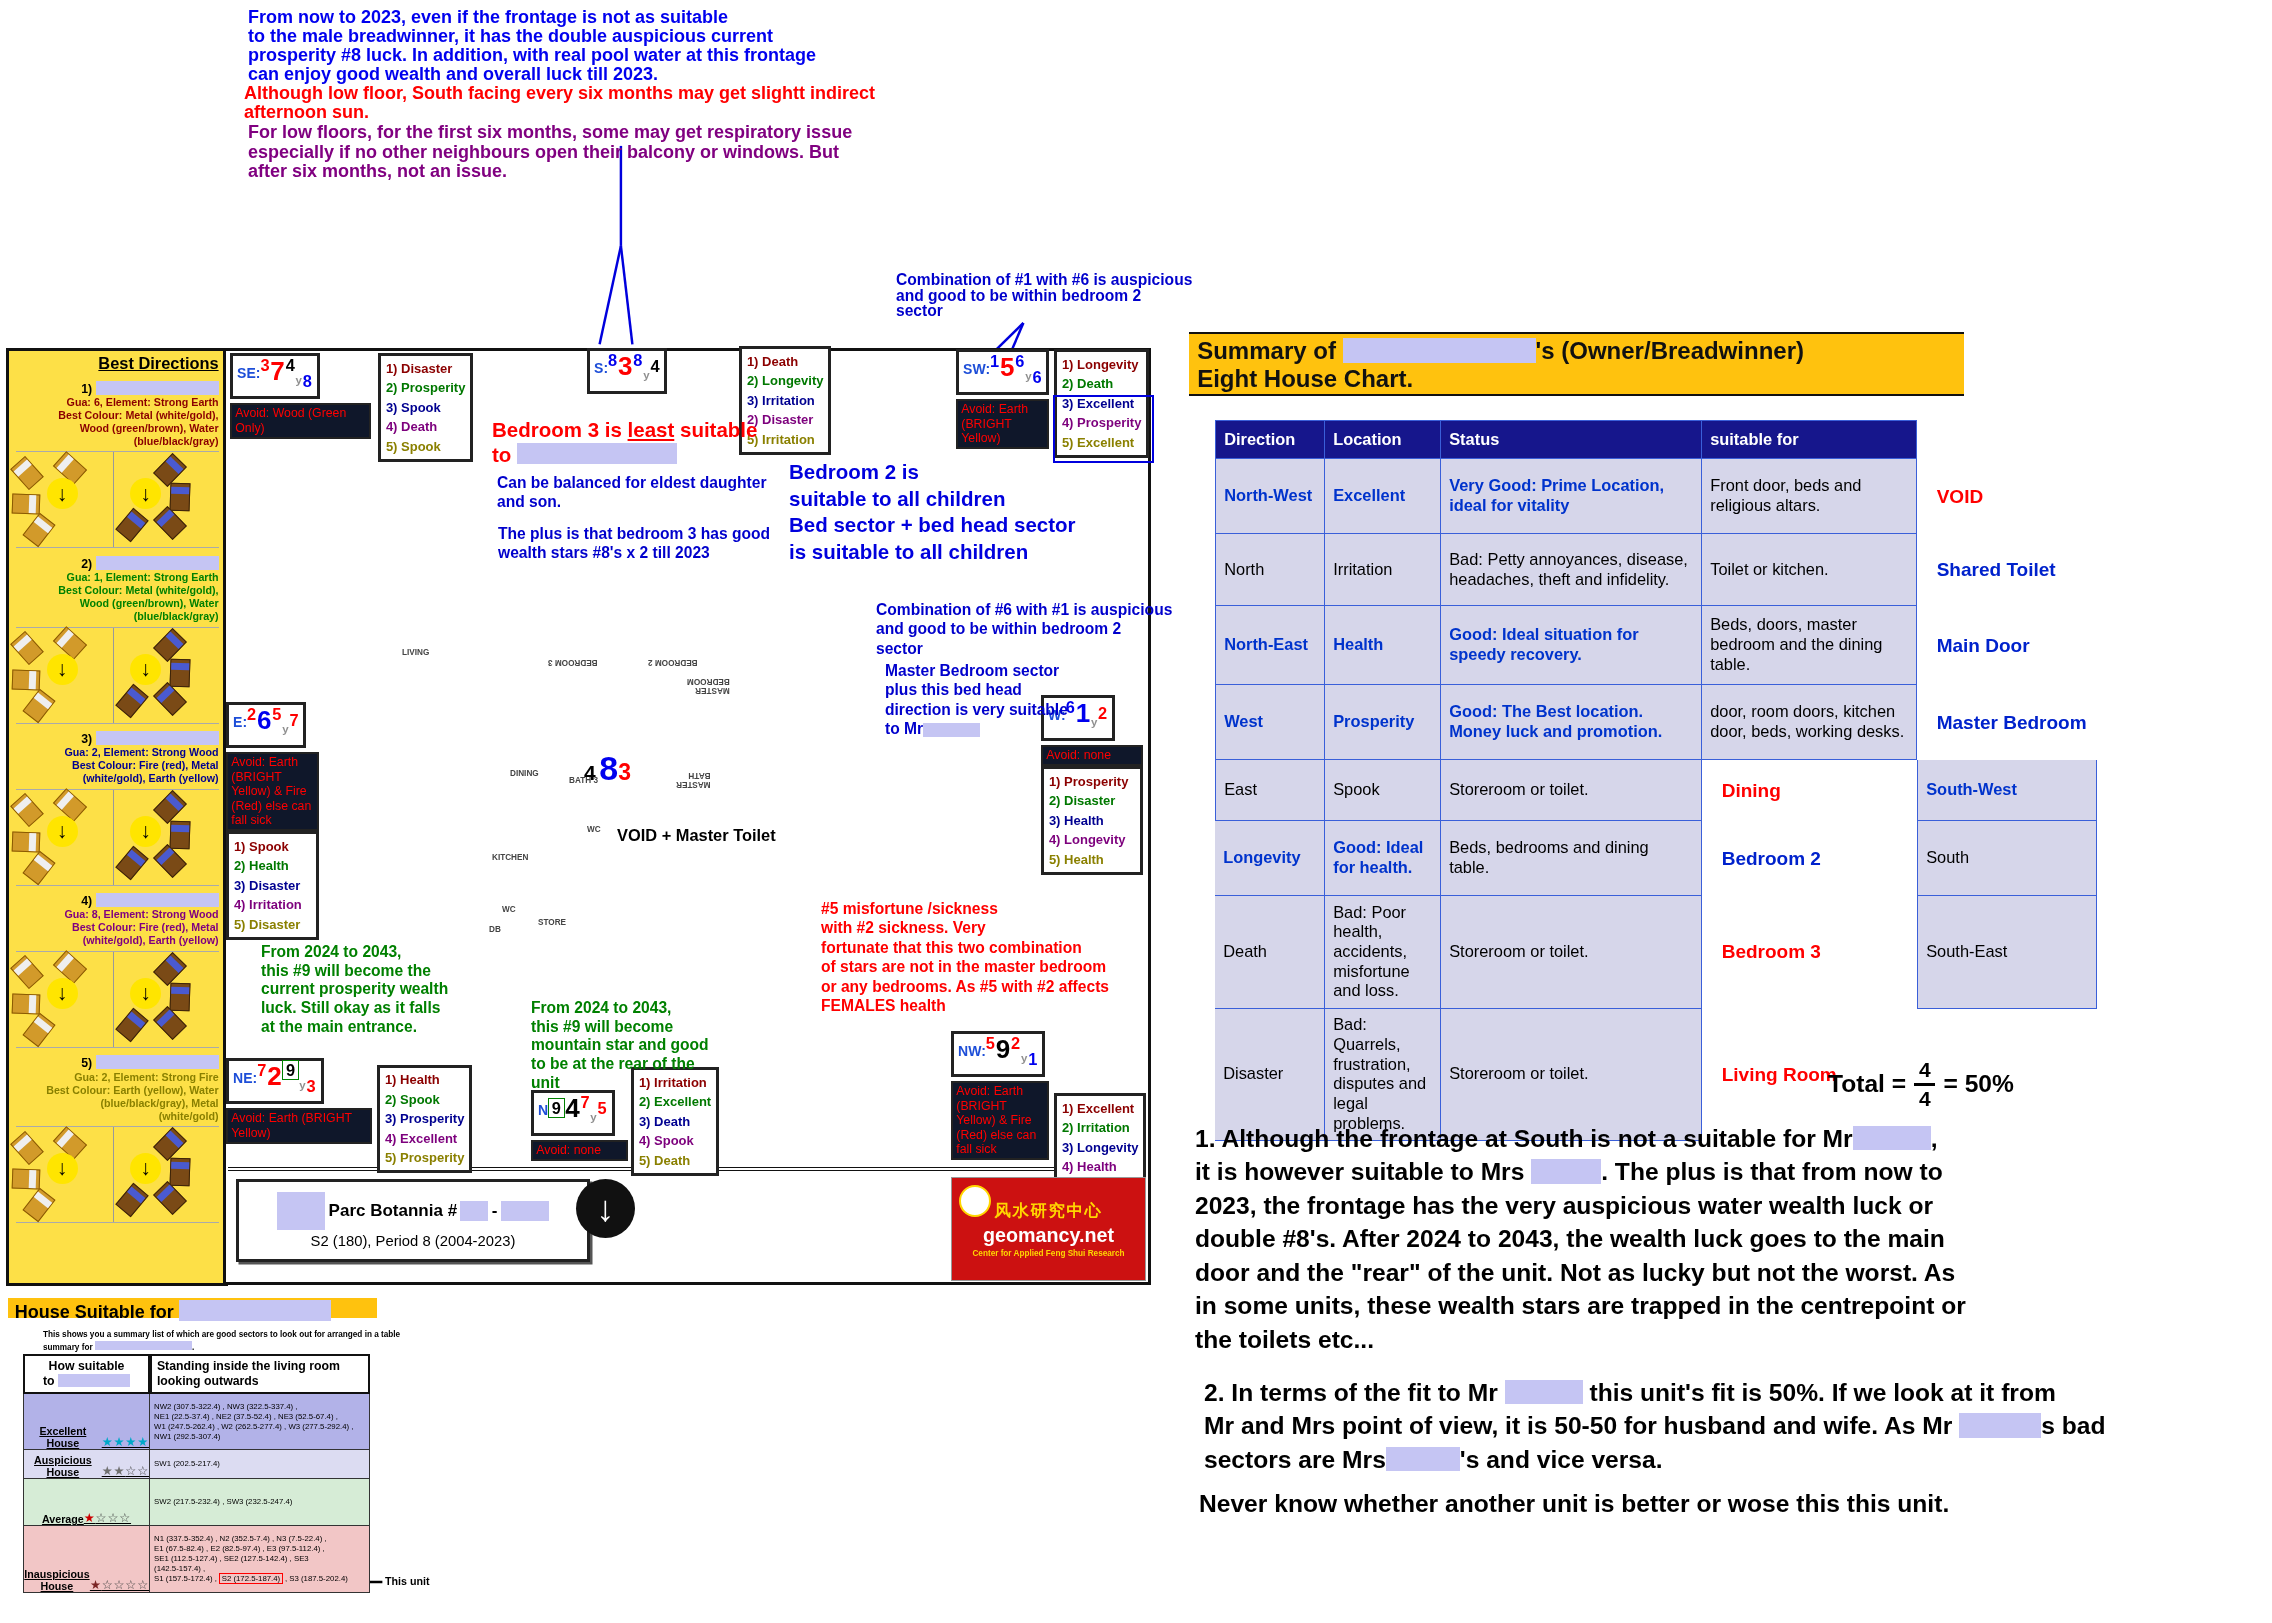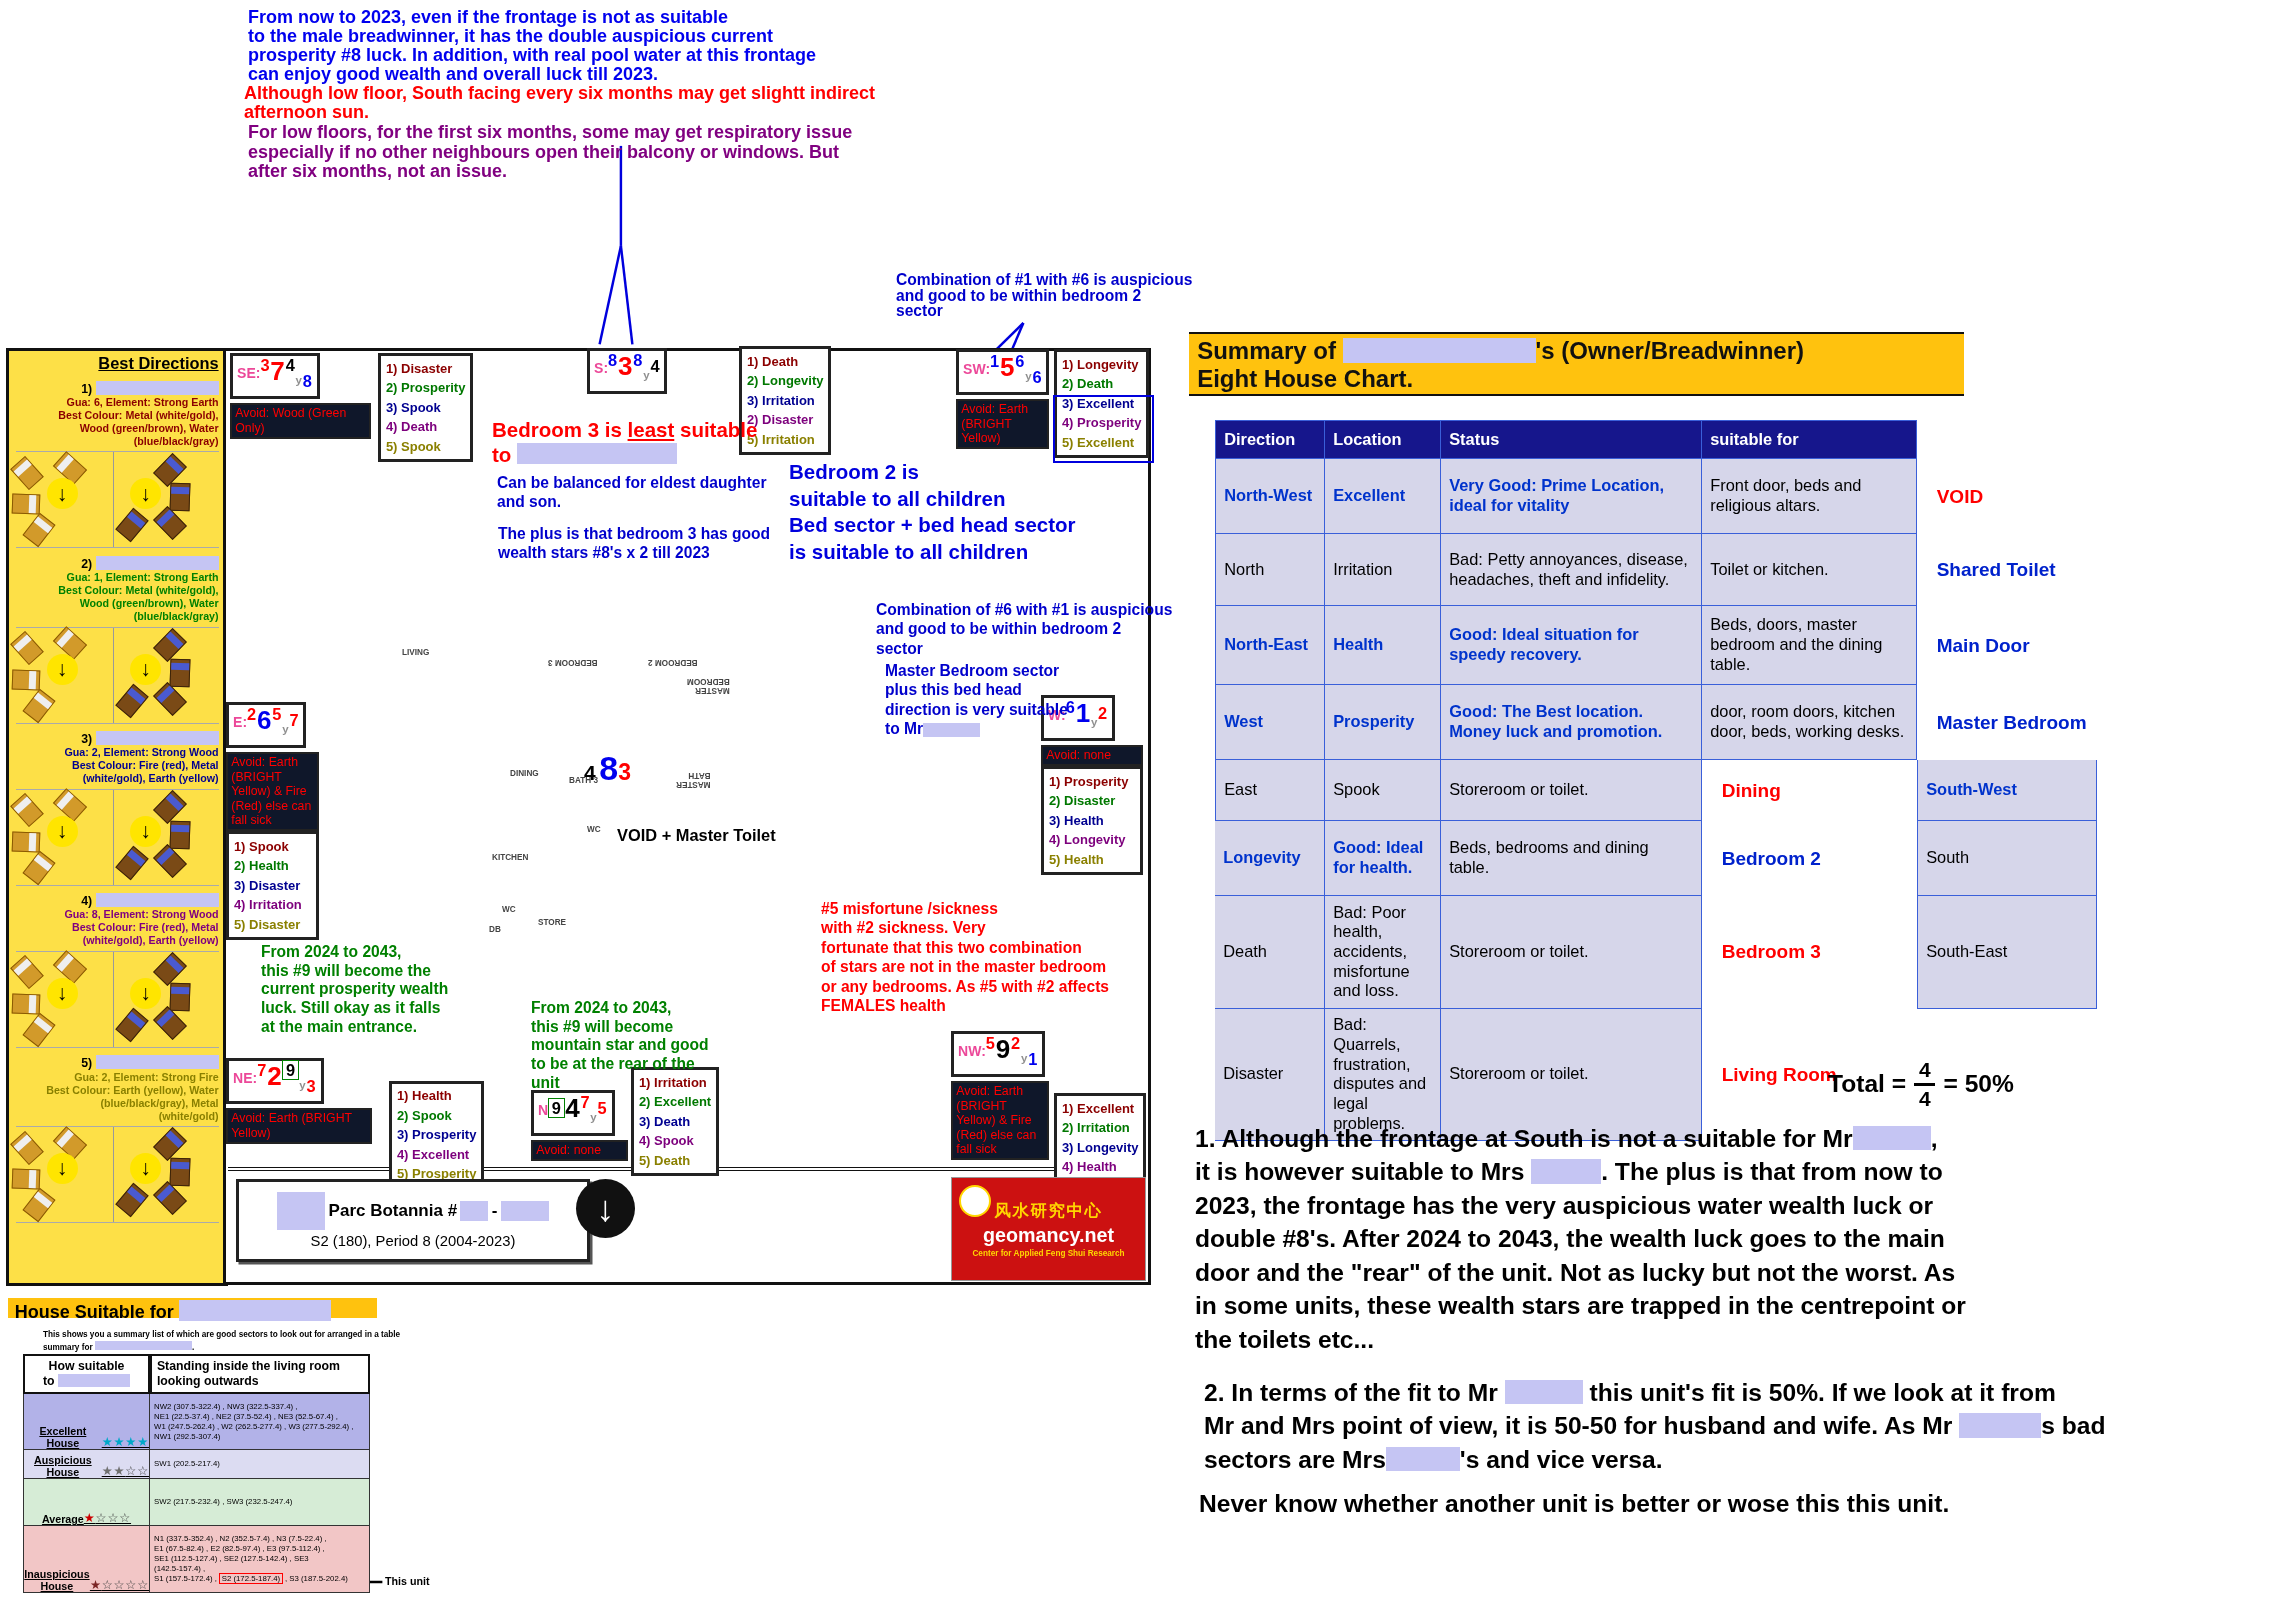--- a/index.html
+++ b/index.html
@@ -32,37 +32,37 @@
   .bedcircle{position:absolute;width:31px;height:31px;border-radius:50%;background:#ffe500;
              display:flex;align-items:center;justify-content:center;font-weight:900;font-size:21px;color:#000;}
 
   
   #plan-panel{left:223px;top:348px;width:922px;height:931px;border:3.3px solid #111;background:#fff;}
   #plan-divider{left:228px;top:1167px;width:828px;border-top:4.1px double #111;}
 
   
   .compass{position:absolute;}
   .cstar{background:#fff;border:3.3px solid #222;padding:0.8px 4.1px;white-space:nowrap;line-height:1;height:38px;display:inline-block;}
-  .cdir{font-weight:bold;font-size:14px;color:#ec4899;vertical-align:4.9px;}
+  .cdir{font-weight:bold;font-size:14px;color:#1d4ed8;vertical-align:4.9px;}
   .cnums span{font-weight:bold;letter-spacing:0.8px;}
   .n-sup{font-size:16.4px;vertical-align:11.5px;}
   .n-big{font-size:26px;vertical-align:1.6px;}
   .n-mid{font-size:16.4px;vertical-align:4.9px;}
   .n-sub{font-size:16.4px;vertical-align:-4.9px;}
   .n-y{font-size:11.5px;vertical-align:-1.6px;}
   .c-r{color:#f00;} .c-b{color:#0000ee;} .c-k{color:#000;} .c-g{color:#909090;}
   .nbox{border:1.6px solid #008000;padding:0 2.5px;}
   .cavoid{background:#0f172a;border:2.5px solid #222;margin-top:4.1px;padding:1.6px 3.3px;color:#f00;font-size:12.3px;line-height:1.18;}
   .clist{background:#fff;border:3.3px solid #222;padding:2.5px 4.9px;font-weight:bold;font-size:13px;line-height:1.5;white-space:nowrap;}
   #cp-se{left:230px;top:353px;width:141px;} #cp-se .clist{position:absolute;left:148px;top:0;}
   #cp-s{left:587px;top:348px;width:148px;} #cp-s .clist{position:absolute;left:152px;top:-1.6px;}
   #cp-sw{left:956px;top:349px;width:93px;} #cp-sw .clist{position:absolute;left:98px;top:0;}
   #cp-e{left:226px;top:702px;width:93px;}
   #cp-w{left:1041px;top:695px;width:102px;}
-  #cp-ne{left:226px;top:1058px;width:146px;} #cp-ne .clist{position:absolute;left:163px;top:6.6px;margin-top:16px;}
+  #cp-ne{left:226px;top:1058px;width:146px;} #cp-ne .clist{position:absolute;left:151px;top:6.6px;}
   #cp-n{left:531px;top:1090px;width:97px;} #cp-n .clist{position:absolute;left:100px;top:-23px;}
   #cp-nw{left:951px;top:1031px;width:98px;} #cp-nw .clist{position:absolute;left:103px;top:62px;}
   #sw-bluebox{left:1053px;top:395px;width:97px;height:64px;border:2.5px solid #0000dd;}
 
   
   .room{position:absolute;font-size:8.2px;font-weight:bold;color:#444;white-space:pre-line;line-height:1.1;}
   .rot{transform:rotate(180deg);}
   #note-b3{left:492px;top:418px;font-size:20.5px;font-weight:bold;color:#f00;line-height:1.2;}
   #note-balanced{left:497px;top:474px;font-size:15.6px;font-weight:bold;color:#0000cc;line-height:1.2;}
   #note-plus{left:498px;top:525px;font-size:15.6px;font-weight:bold;color:#0000cc;line-height:1.2;}

